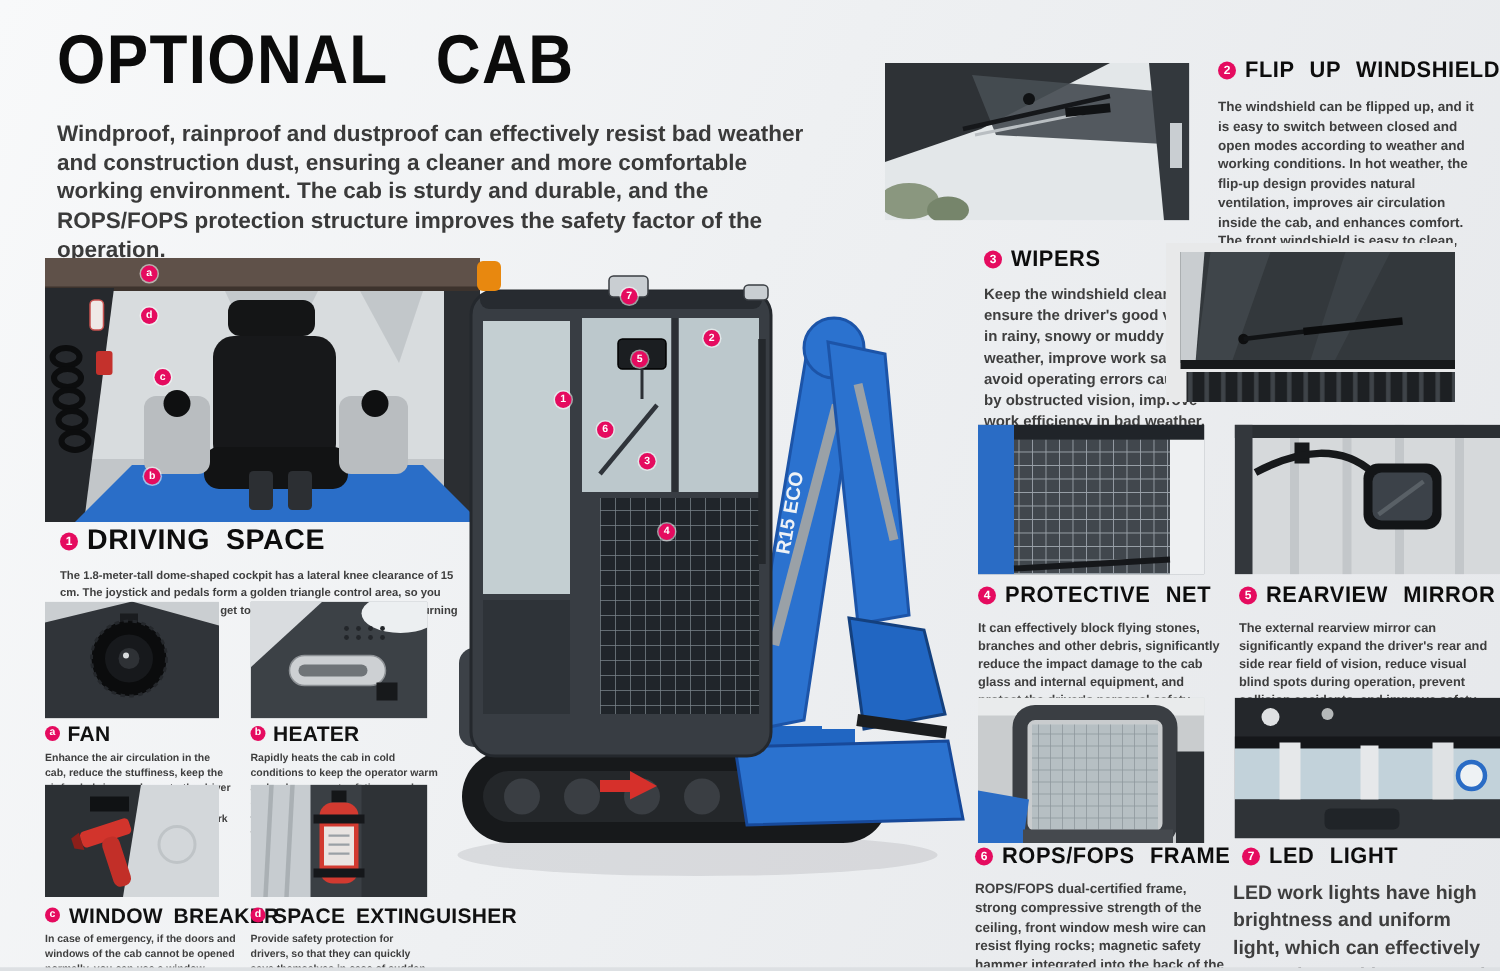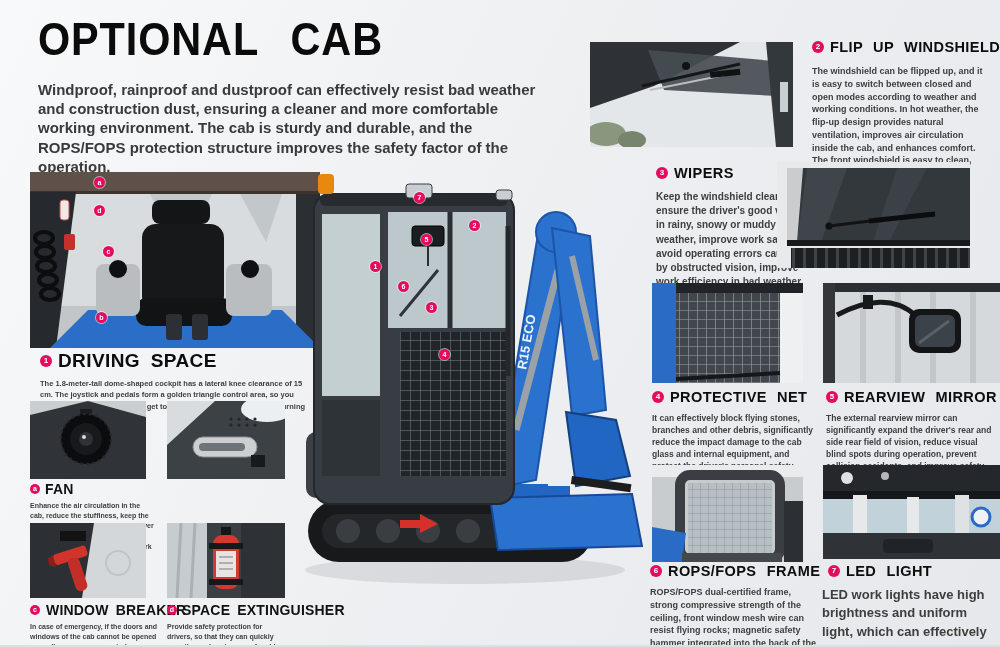--- a/index.html
+++ b/index.html
@@ -126,20 +126,27 @@
     </svg>
   </div>
 
   <div class="sec" style="left:30px;top:481px;width:128px">
     <div class="h-row" style="gap:5px">
       <span class="badge" style="width:10px;height:10px;line-height:10px;font-size:7px">a</span>
       <span class="t-sm">FAN</span>
     </div>
     <p class="body-txt" style="font-size:7px;line-height:1.45;width:126px;margin-top:4px">Enhance the air circulation in the cab, reduce the stuffiness, keep the air fresh, bring coolness to the driver in high temperature environment, improve operating comfort and work efficiency</p>
   </div>
+  <div class="sec" style="left:167px;top:481px;width:128px">
+    <div class="h-row" style="gap:5px">
+      <span class="badge" style="width:10px;height:10px;line-height:10px;font-size:7px">b</span>
+      <span class="t-sm">HEATER</span>
+    </div>
+    <p class="body-txt" style="font-size:7px;line-height:1.45;width:126px;margin-top:4px">Rapidly heats the cab in cold conditions to keep the operator warm and reduce operator fatigue, and effectively removes fog and frost from the windshield to ensure visibility</p>
+  </div>
 
   <div class="photo" style="left:30px;top:523px;width:116px;height:75px">
     <svg viewBox="0 0 116 75">
       <rect width="116" height="75" fill="#d3d7da"></rect>
       <circle cx="88" cy="40" r="12" fill="none" stroke="#bfc4c7" stroke-width="2"></circle>
       <polygon points="0,0 64,0 52,75 0,75" fill="#2c3034"></polygon>
       <rect x="30" y="8" width="26" height="10" fill="#101214"></rect>
       <g transform="rotate(-18 44 40)">
         <polygon points="20,28 26,26 26,38 20,35" fill="#8c1f1a"></polygon>
         <rect x="26" y="26" width="34" height="11" rx="3" fill="#d2342c"></rect>

